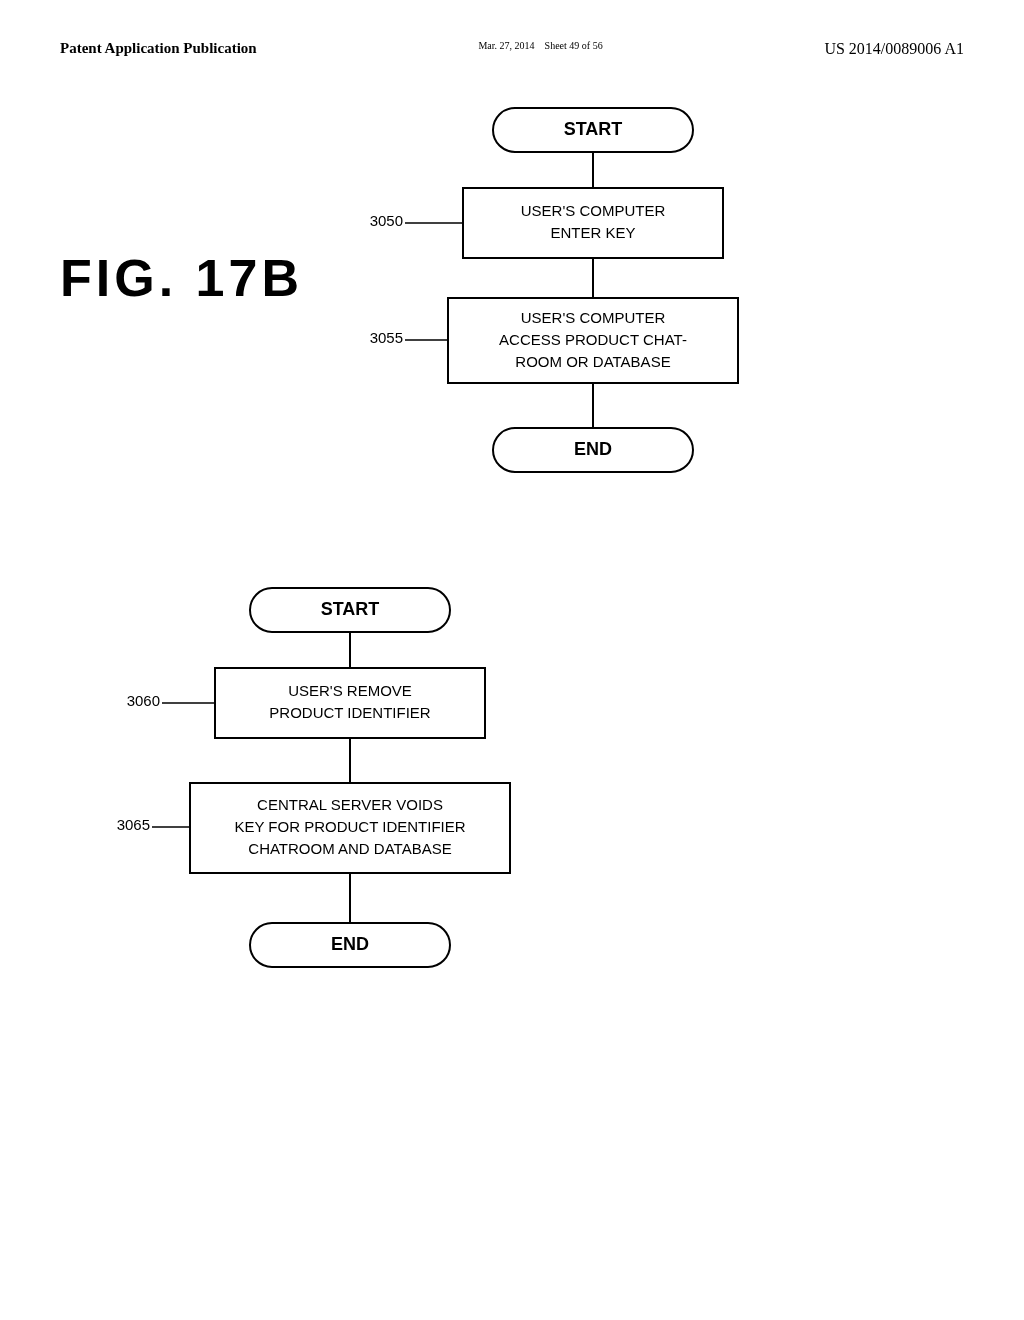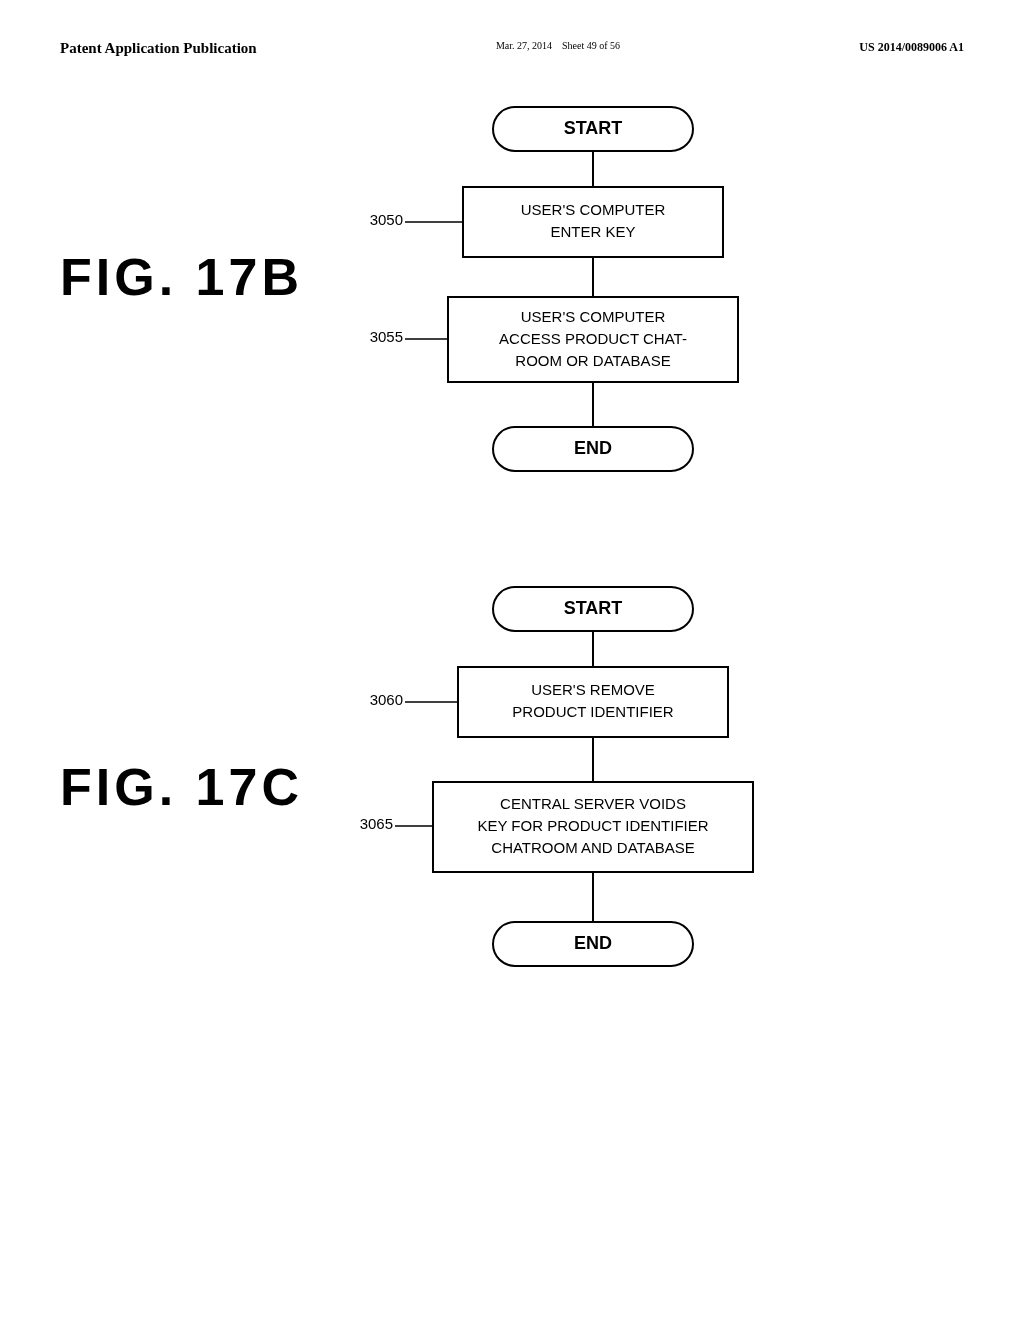--- a/index.html
+++ b/index.html
@@ -33,22 +33,22 @@
       font-weight: bold;
       font-size: 15px;
     }
 
     .header-center {
       text-align: left;
       font-size: 10px;
     }
 
     .header-right {
-      font-size: 12px;
-      font-weight: bold;
+      font-size: 16px;
+      font-weight: normal;
     }
 
     
     .figure-section {
       margin-bottom: 60px;
       display: flex;
       align-items: center;
     }
 
     .figure-title {
@@ -106,21 +106,20 @@
       <line x1="102" y1="252" x2="145" y2="252" stroke="black" stroke-width="1.5"></line>
 
       <line x1="290" y1="295" x2="290" y2="340" stroke="black" stroke-width="2"></line>
 
       <rect x="190" y="340" width="200" height="44" rx="22" ry="22" fill="white" stroke="black" stroke-width="2"></rect>
       <text x="290" y="367" text-anchor="middle" font-family="Arial, sans-serif" font-size="18" font-weight="bold">END</text>
     </svg>
   </div>
 
   <div class="figure-section">
-    <div class="figure-title">FIG.  17C</div>
 
     <svg class="flowchart-svg" viewBox="0 0 580 480" style="overflow:visible;">
 
       <rect x="190" y="20" width="200" height="44" rx="22" ry="22" fill="white" stroke="black" stroke-width="2"></rect>
       <text x="290" y="47" text-anchor="middle" font-family="Arial, sans-serif" font-size="18" font-weight="bold">START</text>
 
       <line x1="290" y1="64" x2="290" y2="100" stroke="black" stroke-width="2"></line>
 
       <rect x="155" y="100" width="270" height="70" fill="white" stroke="black" stroke-width="2"></rect>
       <text x="290" y="128" text-anchor="middle" font-family="Arial, sans-serif" font-size="15">USER'S REMOVE</text>

